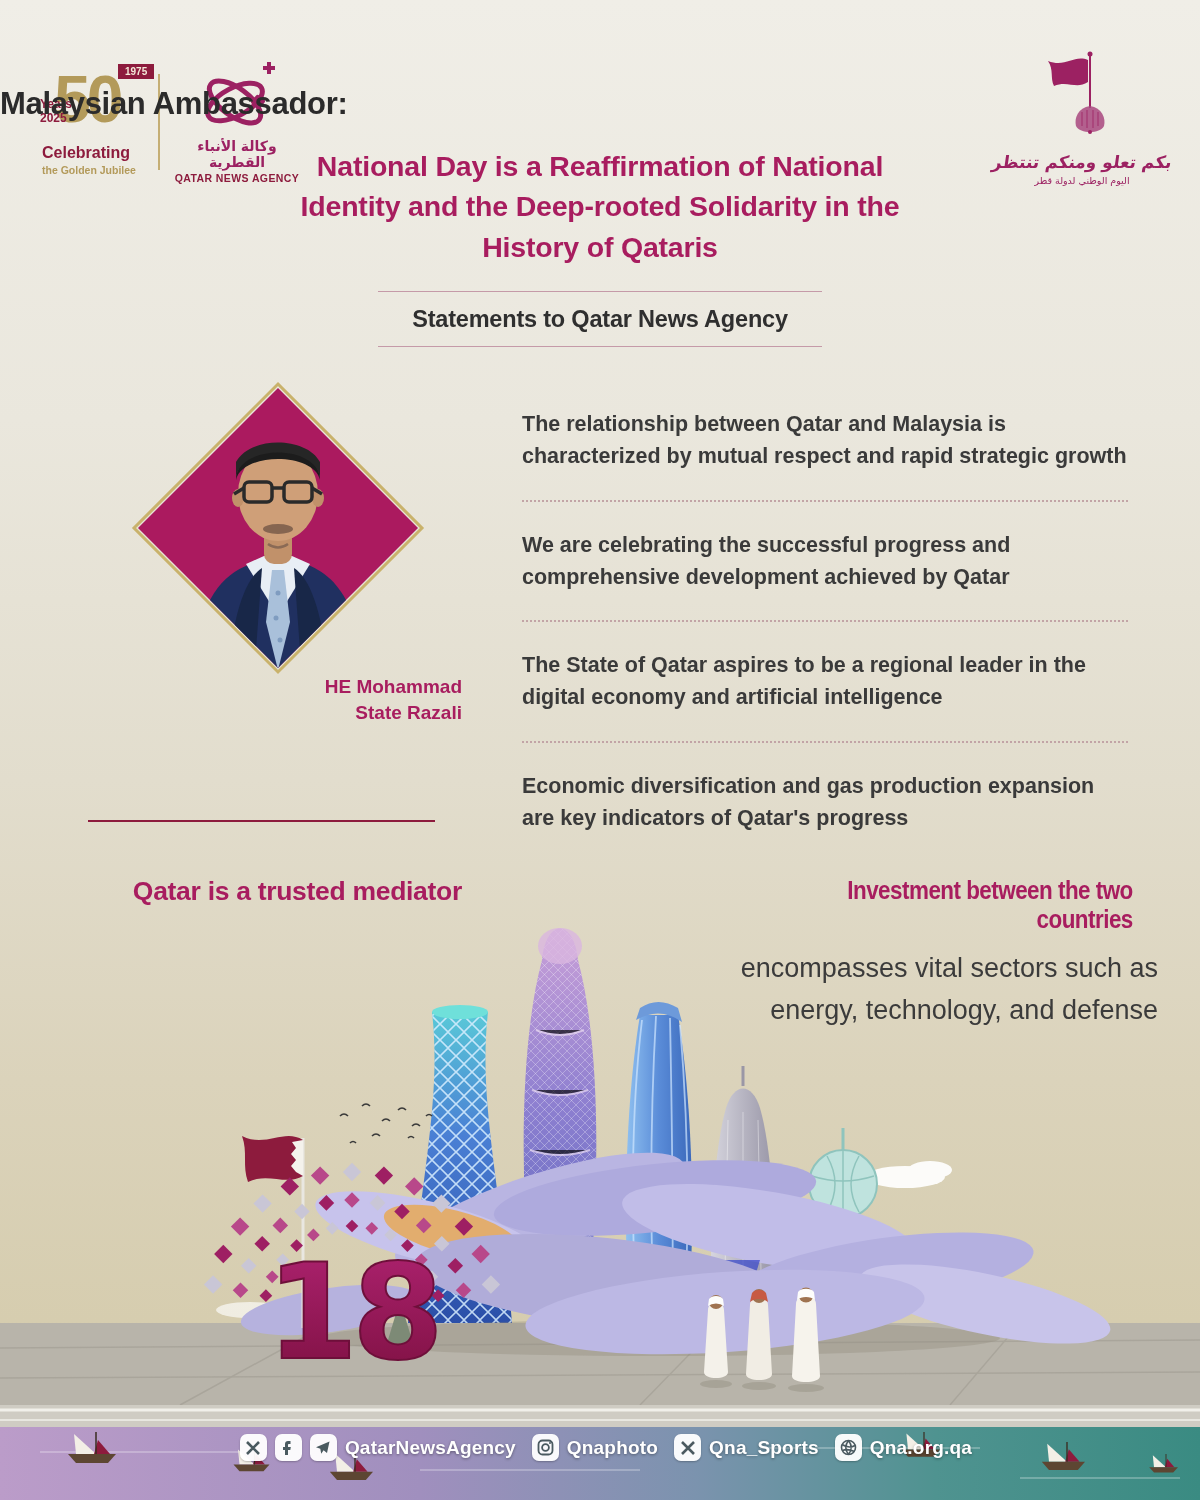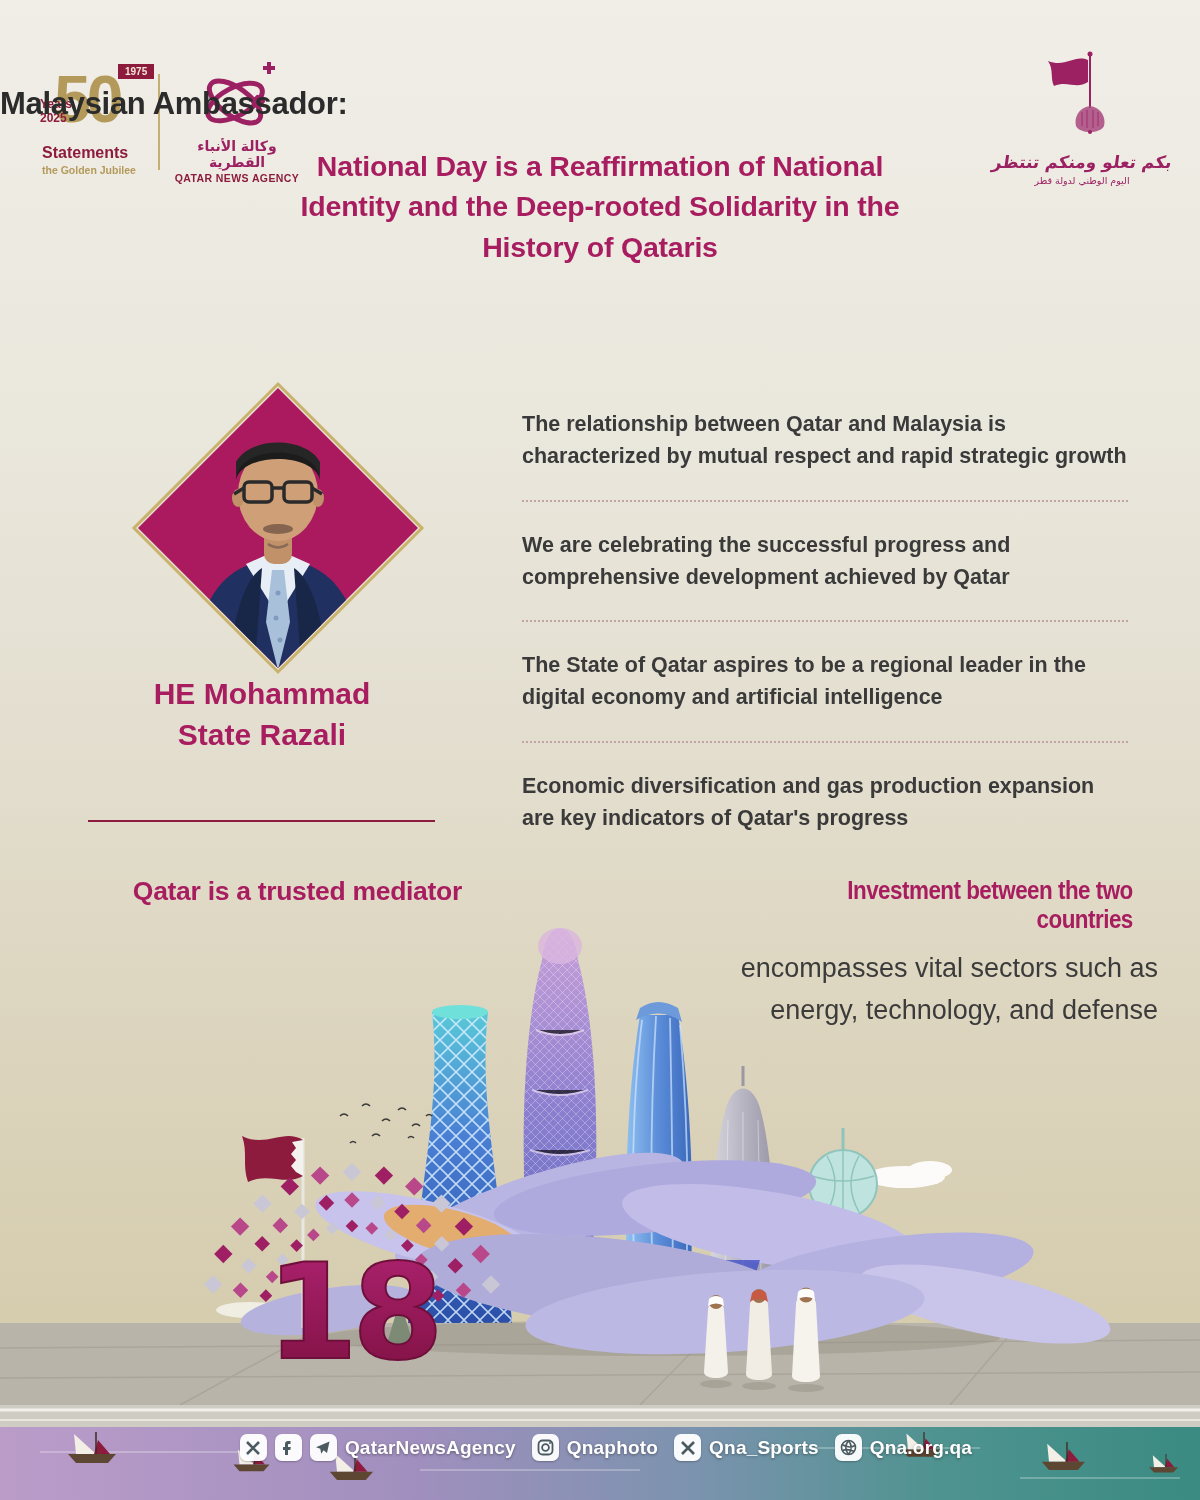--- a/index.html
+++ b/index.html
@@ -25,21 +25,21 @@
   .qnd{right:18px;top:48px;width:200px;text-align:center;}
   .qnd-ar{font-family:"DejaVu Sans",sans-serif;color:#9c2162;font-size:17px;font-weight:bold;margin-top:4px;transform:skewX(-8deg);}
   .qnd-ar2{font-family:"DejaVu Sans",sans-serif;color:#9c2162;font-size:9.5px;margin-top:3px;}
   .kicker{left:0;right:0;top:86px;text-align:left;font-size:31px;font-weight:bold;color:#2b2b2b;letter-spacing:-.3px;}
   .title{left:285px;top:146px;width:630px;text-align:center;font-size:28.5px;font-weight:bold;color:#a81d5f;line-height:1.42;letter-spacing:-.2px;}
   .banner{left:378px;top:291px;width:444px;text-align:center;padding:14px 0 13px 0;
     border-top:1.5px solid #c59aa8;border-bottom:1.5px solid #c59aa8;
     font-size:23.5px;font-weight:bold;color:#2f2f2f;letter-spacing:-.2px;}
   
   .diamond-wrap{left:128px;top:378px;width:300px;height:300px;}
-  .profile-name{left:62px;top:674px;width:400px;text-align:center;font-size:30px;font-weight:bold;color:#a81d5f;line-height:1.35;}
+  .profile-name{left:62px;top:674px;width:400px;text-align:right;font-size:19px;font-weight:bold;color:#a81d5f;line-height:1.35;}
   .profile-role{left:62px;top:752px;width:400px;text-align:center;font-size:23px;font-weight:bold;color:#8d999b;line-height:1.4;}
   .profile-rule{left:88px;top:820px;width:347px;height:2px;background:#8d1b3d;}
   
   .statements{left:522px;top:408px;width:606px;}
   .statement{font-size:21.5px;font-weight:600;color:#3a3a3a;line-height:1.5;
     padding-bottom:27px;margin-bottom:27px;border-bottom:2px dotted #c2a4a6;}
   .statement:last-child{border-bottom:none;margin-bottom:0;}
   
   .quote{text-align:right;z-index:3;}
   .quote-left{left:58px;top:876px;width:404px;}
@@ -60,21 +60,21 @@
 
 <div class="poster">
 
   <div class="abs jubilee">
     <div class="jub-tag">1975</div>
     <div class="jub-big">50</div>
     <div class="jub-years">
       <span>Years</span><br>
       <span>2025</span>
     </div>
-    <div class="jub-cel1">Statements</div>
+    <div class="jub-cel1">Celebrating</div>
     <div class="jub-cel2">the Golden Jubilee</div>
   </div>
 
   <div class="abs logo-divider"></div>
 
   <div class="abs qna-logo">
     <svg class="qna-mark" width="84" height="74" viewBox="0 0 84 74">
       <g fill="none" stroke="#9c2162" stroke-width="5">
         <ellipse cx="40" cy="40" rx="30" ry="14" transform="rotate(-28 40 40)"></ellipse>
         <ellipse cx="40" cy="40" rx="30" ry="14" transform="rotate(36 40 40)"></ellipse>
@@ -99,20 +99,21 @@
           <line x1="96" y1="64" x2="96" y2="78"></line>
       </g>
       <circle cx="88" cy="84" r="2" fill="#9c2162"></circle>
     </svg>
     <div class="qnd-ar">بكم تعلو ومنكم تنتظر</div>
     <div class="qnd-ar2">اليوم الوطني لدولة قطر</div>
   </div>
 
   <div class="abs kicker">Malaysian Ambassador:</div>
   <div class="abs title">National Day is a Reaffirmation of National Identity and the Deep-rooted Solidarity in the History of Qataris</div>
+  <div class="abs banner">Statements to Qatar News Agency</div>
 
   <div class="abs diamond-wrap">
     <svg width="300" height="300" viewBox="0 0 300 300">
       <defs>
         <clipPath id="diamondClip">
             <polygon points="150,10 290,150 150,290 10,150"></polygon>
           </clipPath>
       </defs>
       <polygon points="150,6 294,150 150,294 6,150" fill="none" stroke="#c9b26b" stroke-width="3"></polygon>
       <g clip-path="url(#diamondClip)">

